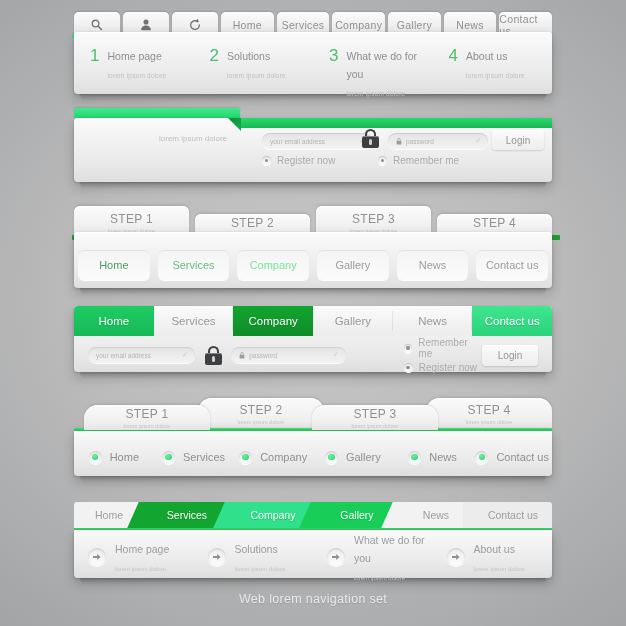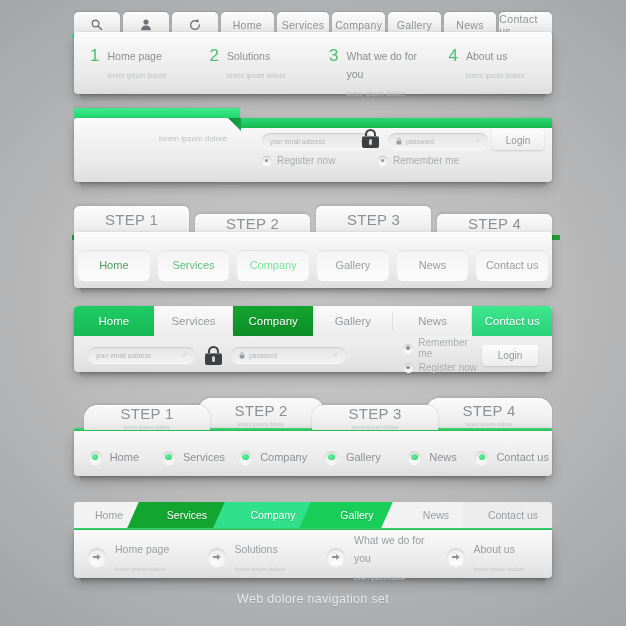--- a/index.html
+++ b/index.html
@@ -92,21 +92,21 @@
     position:relative; flex:1; height:34px; margin-right:6px;
     background:linear-gradient(180deg,#fcfcfc,#eeeeee 65%,#e3e3e3);
     border-radius:6px 6px 0 0;
     box-shadow:0 -1px 3px rgba(0,0,0,.14), 0 1px 0 rgba(255,255,255,.85) inset;
     display:flex; flex-direction:column; align-items:center; justify-content:center;
   }
   .steptab.lo{ margin-top:8px; height:26px; }
   .steptab:before{ content:""; position:absolute; left:-6px; bottom:0; width:14px; height:5px; background:#1f9b33; border-radius:1px; }
   .steptab.first:before{ left:-2px; width:12px; }
   .steptab.last:after{ content:""; position:absolute; right:-8px; bottom:0; width:14px; height:5px; background:#1f9b33; border-radius:1px; }
-  .stt{ font-size:15px; color:#8e9193; letter-spacing:.3px; }
+  .stt{ font-size:12px; color:#8e9193; letter-spacing:.3px; }
   .sts{ font-size:5.5px; color:#c2c4c6; margin-top:2px; }
   .s3links{ position:absolute; left:74px; top:250px; width:478px; height:30px; display:flex; }
   .s3l{ flex:1; margin:0 4px; display:flex; align-items:center; justify-content:center;
     font-size:11px; border-radius:6px;
     background:linear-gradient(180deg,#f4f4f4,#fbfbfb);
     box-shadow:0 1px 1px rgba(0,0,0,.07) inset, 0 1px 0 rgba(255,255,255,.9); color:#9a9d9f; }
 
   
   #sec4{ left:74px; top:306px; width:478px; height:66px; }
   .gnav{ position:absolute; left:74px; top:306px; width:478px; height:30px; display:flex; border-radius:4px 4px 0 0; overflow:hidden; }
@@ -452,14 +452,14 @@
     <div class="s6item">
       <span class="arrowbtn">
           <svg width="10" height="10" viewBox="0 0 10 10">
             <path d="M1 4h4.2V2l3.4 3-3.4 3V6H1z" fill="#8d9092"></path>
           </svg>
         </span>
       <span><span class="s6t">About us</span><br><span class="s6s">lorem ipsum dolore</span></span>
     </div>
   </div>
 
-  <div class="caption">Web dolore navigation set</div>
+  <div class="caption">Web lorem navigation set</div>
 </div>
 
 </body></html>

